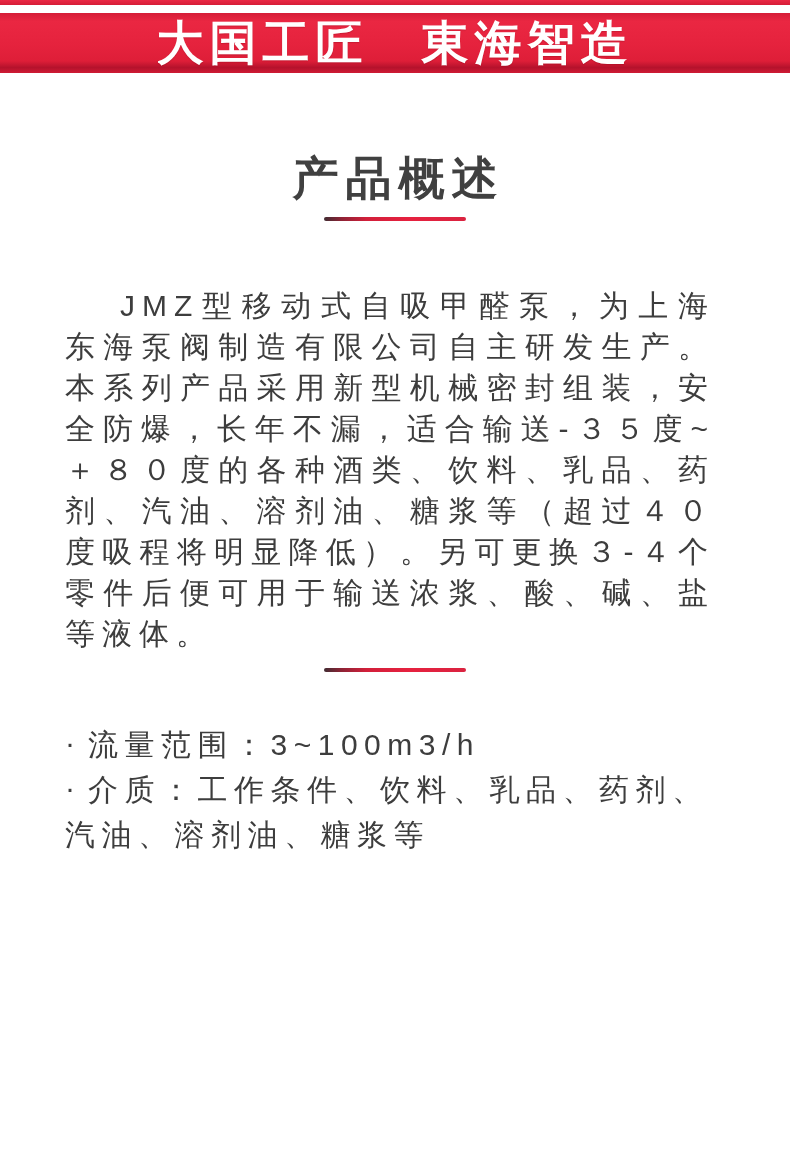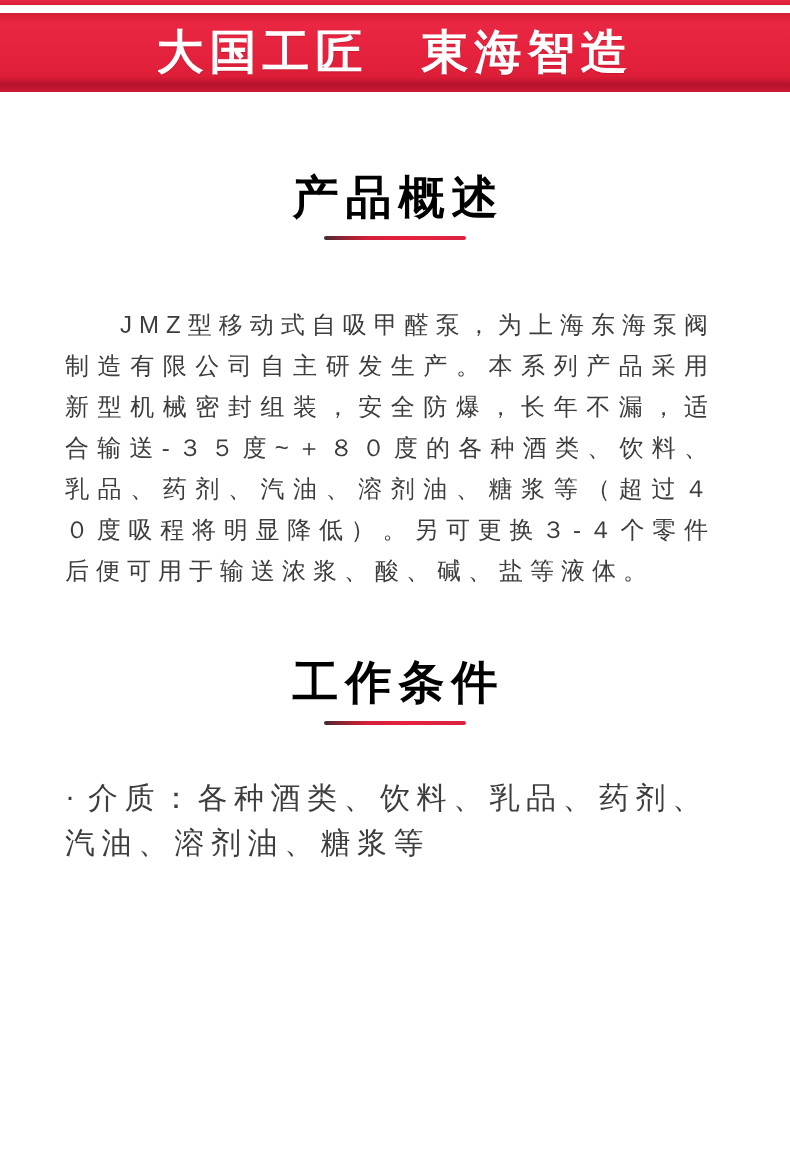--- a/index.html
+++ b/index.html
@@ -20,21 +20,21 @@
   .top-strip {
     width: 100%;
     height: 5px;
     background: linear-gradient(180deg, #e92944 0%, #d61c36 100%);
   }
   .top-gap { height: 8px; }
 
   
   .banner {
     width: 100%;
-    height: 79px;
+    height: 60px;
     background: linear-gradient(180deg,
       #d51d37 0%,
       #ea2742 14%,
       #e5223d 55%,
       #de1e38 80%,
       #b5122c 91%,
       #cf1a34 100%);
     display: flex;
     align-items: center;
     justify-content: center;
@@ -49,42 +49,42 @@
   }
 
   .section-title {
     margin: 0;
     text-align: center;
     font-size: 46px;
     line-height: 50px;
     font-weight: 700;
     letter-spacing: 7px;
     padding-left: 7px; 
-    color: #000000;
+    color: #404040;
   }
   .title-overview { margin-top: 80px; }
   .title-conditions { margin-top: 66px; }
 
   .title-underline {
     width: 142px;
     height: 4px;
     margin: 14px auto 0 auto;
     border-radius: 2px;
     background: linear-gradient(90deg,
       #412c33 0%,
       #8c2335 12%,
       #d21f3a 30%,
       #e6213f 60%,
       #da2340 100%);
   }
 
   .overview-paragraph {
     margin: 64px 75px 0 65px;
     width: 650px;
-    font-size: 24px;
+    font-size: 30px;
     line-height: 41px;
     letter-spacing: 7px;
     text-align: justify;
     text-indent: 55px;
     color: #3d3d3d;
   }
 
   .conditions-list {
     margin: 50px 60px 0 65px;
     width: 665px;
@@ -115,23 +115,25 @@
     <span class="banner-title">大国工匠　東海智造</span>
   </div>
 
   <div>
     <h1 class="section-title title-overview">产品概述</h1>
     <div class="title-underline"></div>
     <p class="overview-paragraph">JMZ型移动式自吸甲醛泵，为上海东海泵阀制造有限公司自主研发生产。本系列产品采用新型机械密封组装，安全防爆，长年不漏，适合输送-３５度~＋８０度的各种酒类、饮料、乳品、药剂、汽油、溶剂油、糖浆等（超过４０度吸程将明显降低）。另可更换３-４个零件后便可用于输送浓浆、酸、碱、盐等液体。</p>
   </div>
 
   <div>
-    <h1 class="section-title title-conditions">工作条件</h1>
     <div class="title-underline"></div>
 
     <div class="conditions-list">
       <div class="condition-item">
-        <span class="bullet-dot">·</span><span>介质：各种酒类、饮料、乳品、药剂、汽油、溶剂油、糖浆等</span>
+        <span class="bullet-dot">·</span><span>流量范围：3~100m3/h</span>
+      </div>
+      <div class="condition-item">
+        <span class="bullet-dot">·</span><span>介质：工作条件、饮料、乳品、药剂、汽油、溶剂油、糖浆等</span>
       </div>
     </div>
   </div>
 
 </div>
 
 </body></html>

